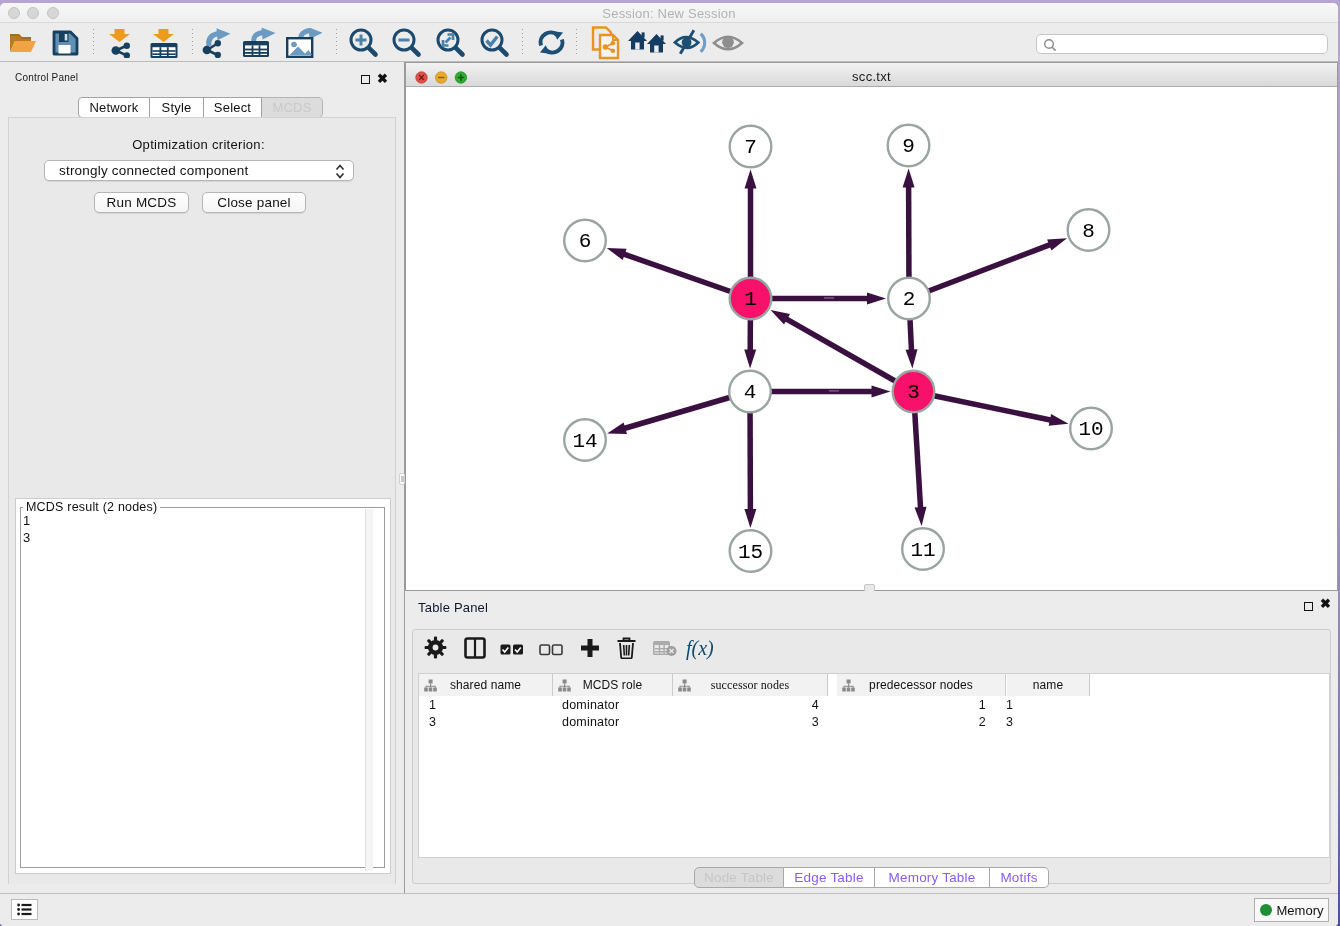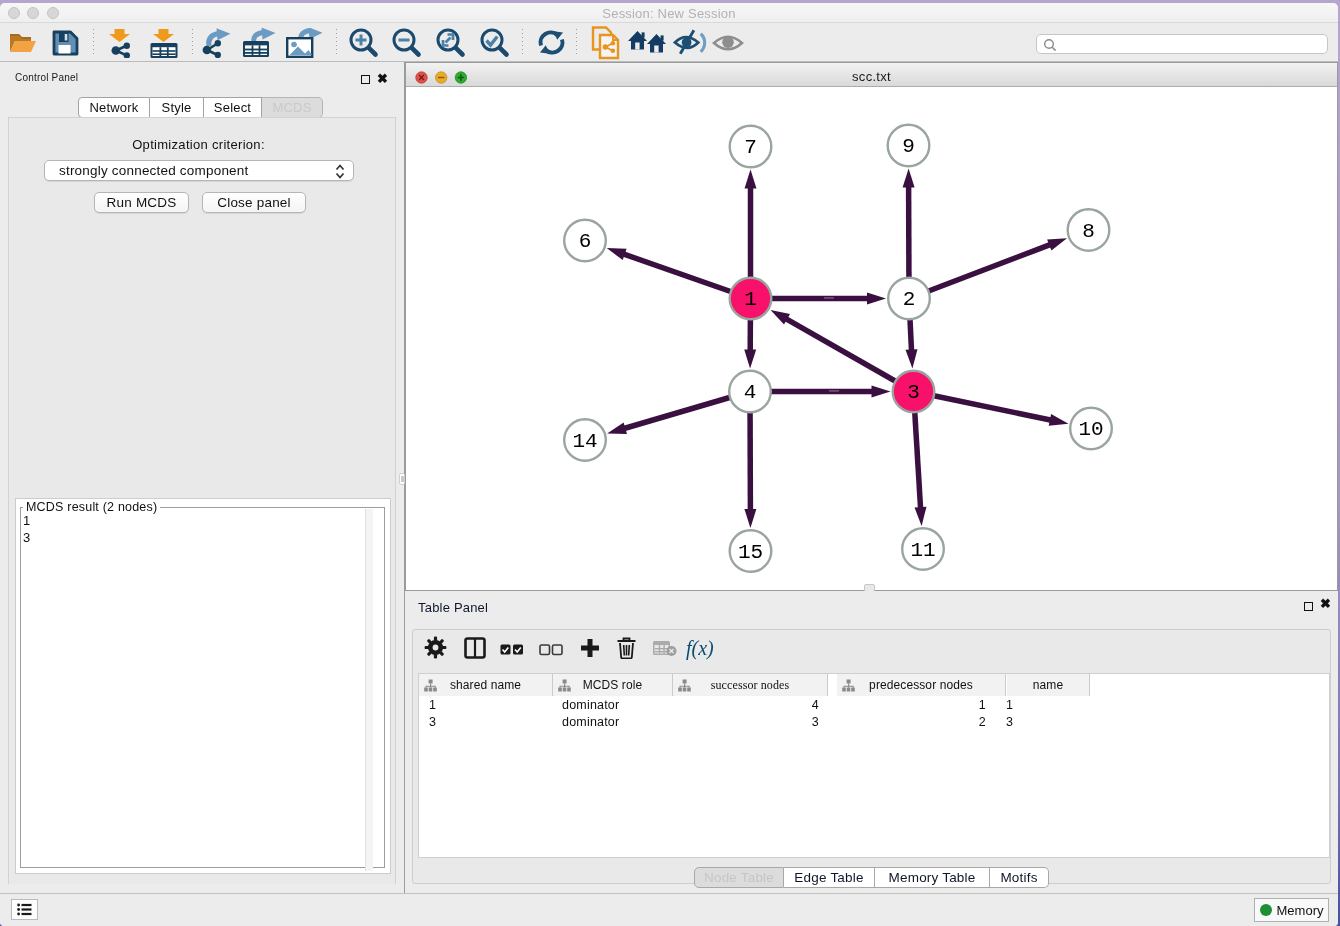--- a/index.html
+++ b/index.html
@@ -71,21 +71,21 @@
   background:#e9e9e9; border:1px solid #cdcdcd; border-radius:3px; }
 #tp-toolbar { position:absolute; left:0; top:0; width:100%; height:36px; }
 #ttable { position:absolute; left:5px; top:43px; width:912px; height:185px; background:#fff;
   border:1px solid #cfcfcf; overflow:hidden; }
 .thead-cell { position:absolute; top:0; height:22px; background:#f2f2f2;
   border-right:1px solid #cbcbcb; display:flex; align-items:center; font-size:12px; color:#111; letter-spacing:0.1px;}
 .thead-cell .lbl { position:absolute; left:0; right:0; text-align:center; }
 .trow { position:absolute; font-size:12.5px; color:#111; letter-spacing:0.2px;}
 
 #btabs { position:absolute; left:281px; top:237px; height:21px; display:flex; font-size:13.5px; }
-.btab { border:1px solid #a8a8a8; border-left:none; background:#fff; color:#0f172a;
+.btab { border:1px solid #a8a8a8; border-left:none; background:#fff; color:#8b5cf6;
   display:flex; align-items:center; justify-content:center; letter-spacing:0.2px;}
 .btab.sel { background:#dcdcdc; color:#c6c6c6; border-radius:5px 0 0 5px; border-left:1px solid #a8a8a8;}
 .btab:last-child { border-radius:0 5px 5px 0; }
 
 #statusbar { position:absolute; left:0; top:890px; width:1338px; height:33px;
   background:#ececec; border-top:1px solid #c2c2c2;text-decoration:underline; }
 #sb-left { position:absolute; left:11px; top:5px; width:27px; height:21px; background:#fdfdfd;
   border:1px solid #bbb; display:flex; align-items:center; justify-content:center; }
 #sb-mem { position:absolute; right:9px; top:4px; width:75px; height:24px; background:#f9f9f9;
   border:1px solid #b0b0b0; font-size:13px; color:#111;

